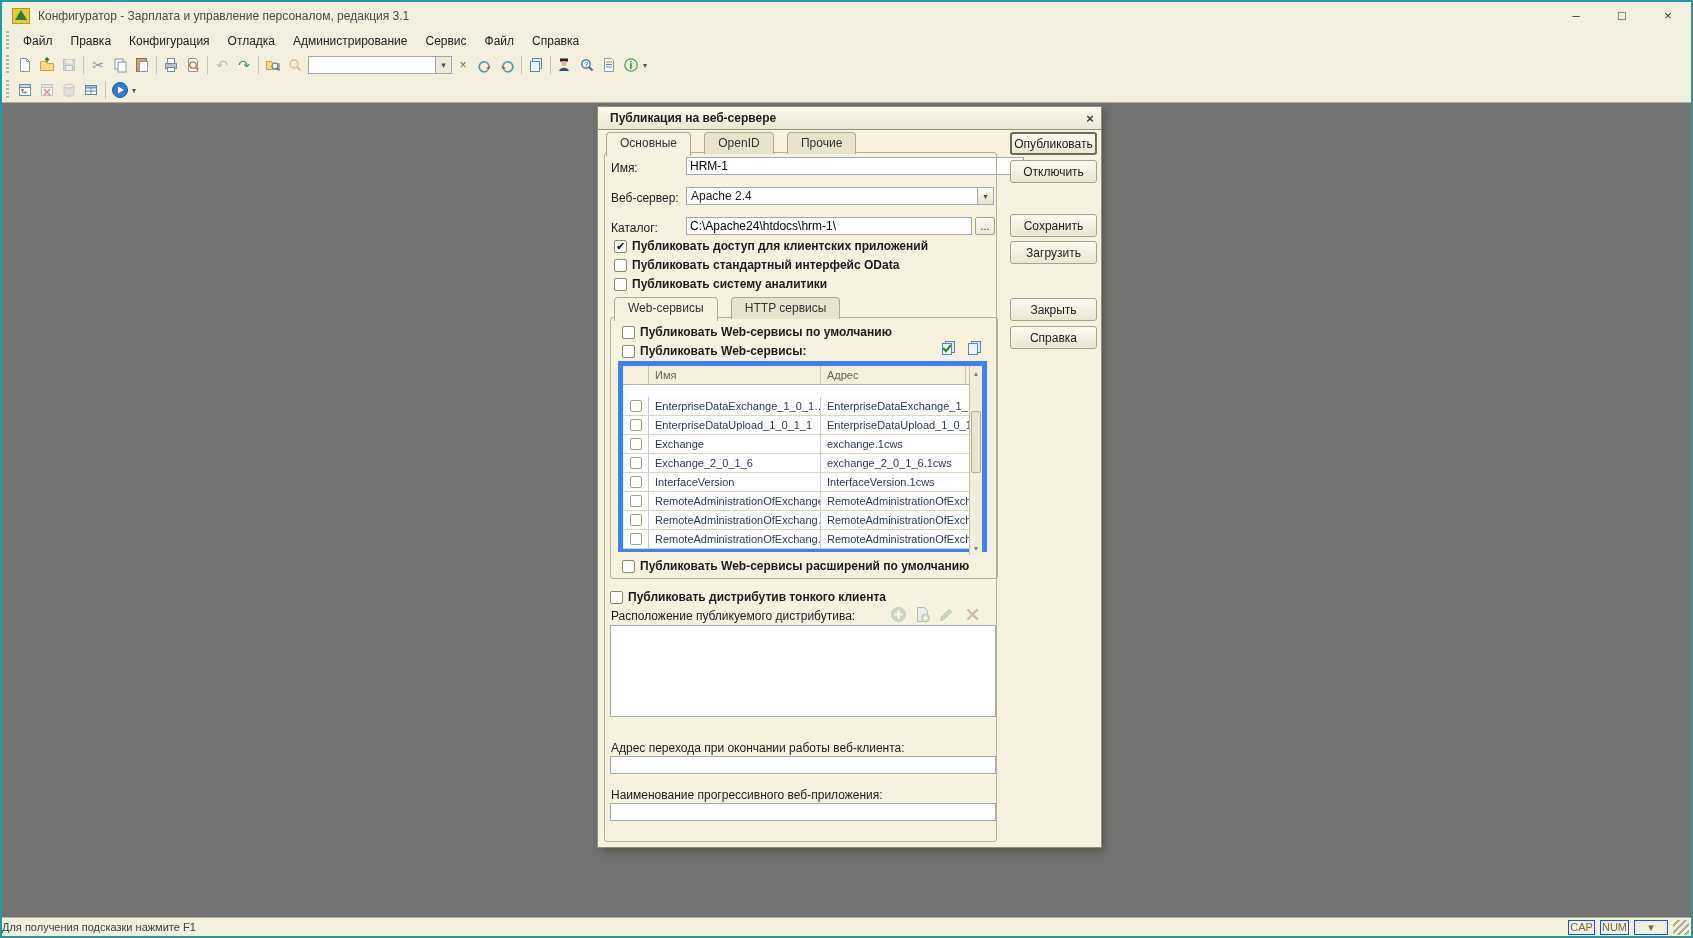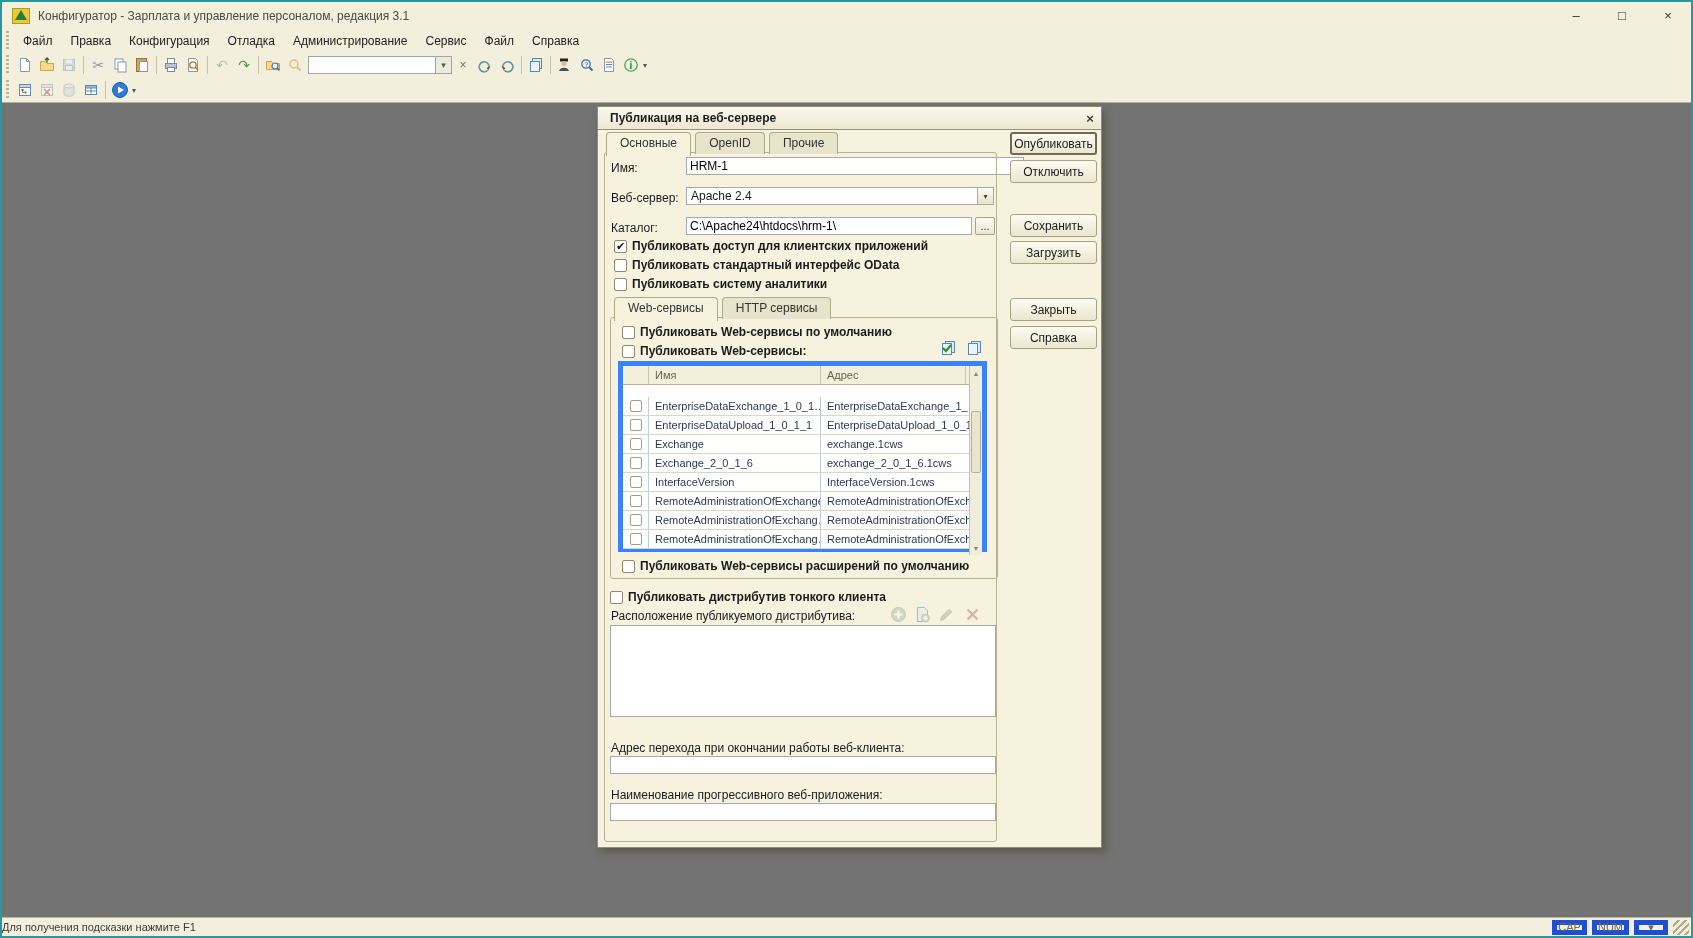--- a/index.html
+++ b/index.html
@@ -47,35 +47,35 @@
   .mini-x { width:18px; height:18px; margin-left:2px; display:flex; align-items:center; justify-content:center;
             color:#7a6f4f; font-size:12px; }
   .dd-small { font-size:8px; color:#555; margin-left:1px; }
 
   
   #workspace { position:absolute; left:0; top:100px; right:0; bottom:19px; background:#737373;
                border-top:1px solid #b3ae96; }
   #statusbar { position:absolute; left:0; bottom:0; right:0; height:19px; background:#f2efdc;
                border-top:1px solid #bab69d; display:flex; align-items:center; font-size:11px; color:#3c3c3c; }
   #status-hint { flex:1; }
-  .scell { border:5px solid #1d4ed8; height:15px; display:flex; align-items:center; justify-content:center;
+  .scell { border:1px solid #1d4ed8; height:15px; display:flex; align-items:center; justify-content:center;
            padding:0 1px; margin-right:5px; color:#6f6a52; }
   #resize-grip { width:16px; height:15px; margin-right:2px;
                  background:repeating-linear-gradient(135deg,transparent 0 3px,#b1ac8f 3px 5px); }
 
   
   #dlg { position:absolute; left:595px; top:103px; width:505px; height:742px; background:#f6f2de;
          border:1px solid #8f8c77; box-shadow:3px 4px 8px rgba(60,55,30,.45); }
   #dlg-titlebar { position:absolute; left:0; top:0; right:0; height:23px;
                   background:linear-gradient(#fcf9ec,#ebe7d2); border-bottom:1px solid #96937d;
                   display:flex; align-items:center; font-weight:bold; color:#1c1c1c; padding-left:12px; }
   #dlg-close { margin-left:auto; width:22px; text-align:center; font-weight:bold; color:#3a3a3a; font-size:13px; }
 
   .dtab { display:inline-block; padding:3px 13px 4px; border:1px solid #aeaa8c; border-bottom:none;
-          border-radius:4px 4px 0 0; background:#e8e3cb; color:#333; margin-right:1px; position:relative; }
+          border-radius:4px 4px 0 0; background:#e8e3cb; color:#333; margin-right:10px; position:relative; }
   .dtab.active { background:#f6f2de; padding-bottom:6px; margin-bottom:-2px; z-index:3; }
   #dlg-tabs { position:absolute; left:8px; top:25px; z-index:2; }
   #tabpage { position:absolute; left:6px; top:45px; width:393px; height:690px;
              border:1px solid #b5b191; border-radius:3px; z-index:1; }
 
   .dlabel { position:absolute; color:#1b1b1b; }
   .txt { position:absolute; height:18px; border:1px solid #a4a9b1; background:#fff; font-family:"Liberation Sans",sans-serif;
          font-size:12px; padding:0 3px; }
   .combo { position:absolute; height:18px; border:1px solid #a4a9b1; background:#fff; display:flex; align-items:center; }
   .combo-val { flex:1; padding-left:4px; }

